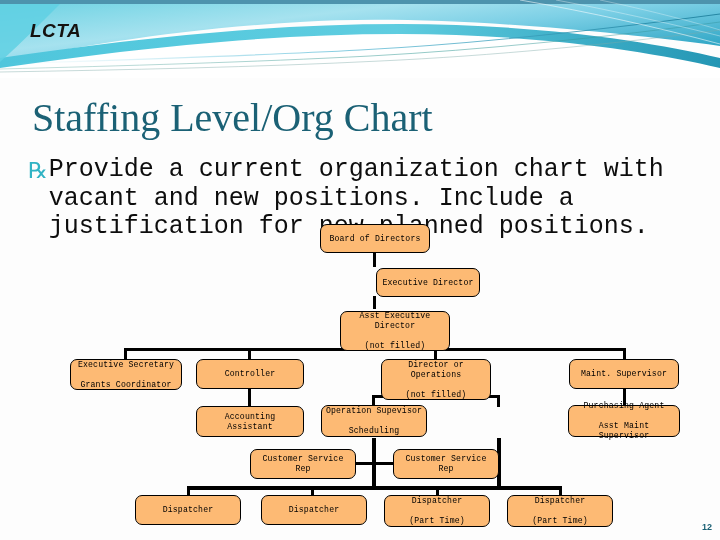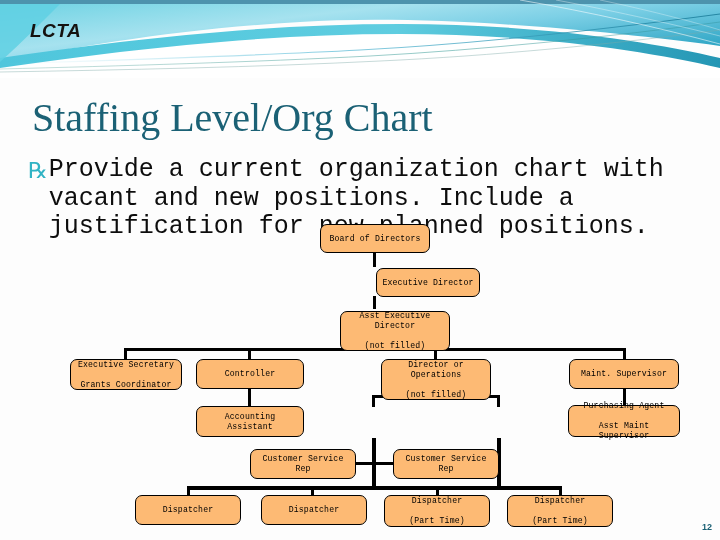--- a/index.html
+++ b/index.html
@@ -254,20 +254,26 @@
           <span>Maint. Supervisor</span>
         </span>
     </div>
 
     <div class="node" style="left:196px; top:406px; width:108px; height:31px;">
       <span>
           <span>Accounting Assistant</span>
         </span>
     </div>
 
+    <div class="node" style="left:321px; top:405px; width:106px; height:32px;">
+      <span>
+        <span>Operation Supevisor</span><br>
+        <span>Scheduling</span>
+      </span>
+    </div>
 
 
     <div class="node" style="left:568px; top:405px; width:112px; height:32px;">
       <span>
         <span>Purchasing Agent</span><br>
         <span>Asst Maint Supervisor</span>
       </span>
     </div>
 
     <div class="node" style="left:250px; top:449px; width:106px; height:30px;">

